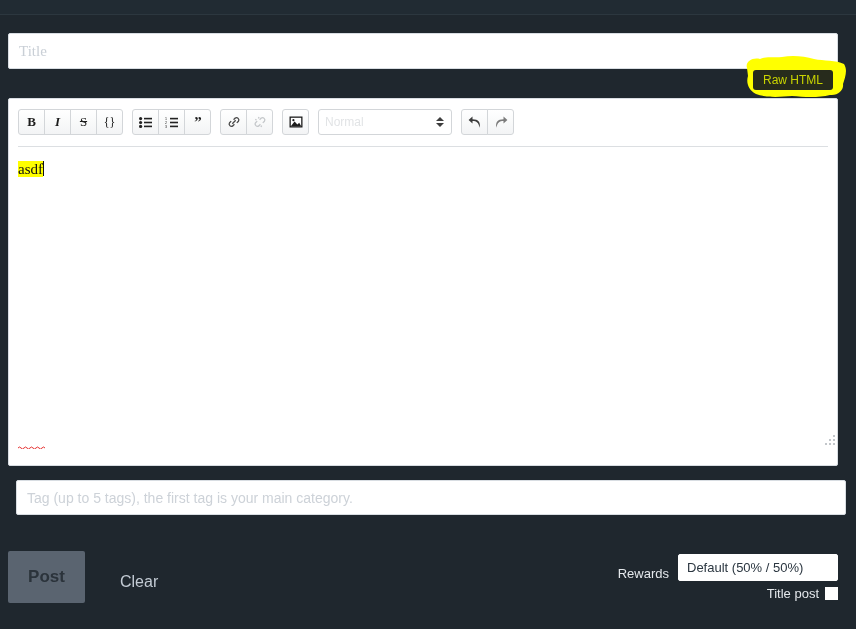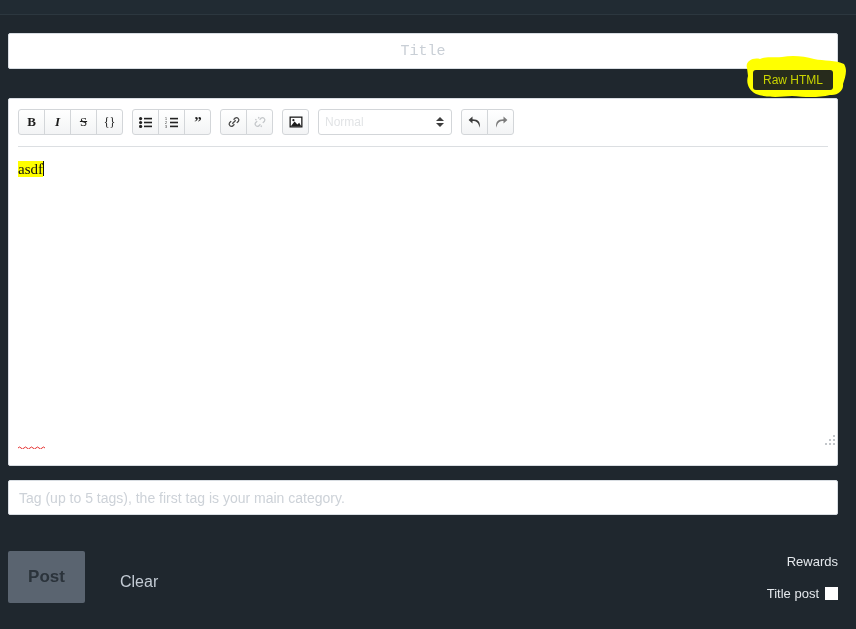--- a/index.html
+++ b/index.html
@@ -26,26 +26,25 @@
   .title-wrap {
     position: absolute;
     left: 8px; top: 33px;
     width: 830px; height: 36px;
   }
   .title-input {
     width: 100%; height: 100%;
     background: #ffffff;
     border: 1px solid #d8dde2;
     border-radius: 2px;
-    font-family: Liberation Mono, monospace;
+    font-family: Liberation Serif, serif;
     font-size: 15px;
     color: #2b3640;
     padding: 0 10px;
     outline: none;
-    text-align: center;
   }
   .title-input::placeholder { color: #c9cfd6; }
 
   
   .editor {
     position: absolute;
     left: 8px; top: 98px;
     width: 830px; height: 368px;
     background: #ffffff;
     border: 1px solid #d8dde2;
@@ -155,21 +154,21 @@
   }
   .resize-grip span {
     position: absolute;
     width: 2px; height: 2px;
     background: #c2c6ca;
   }
 
   
   .tags-wrap {
     position: absolute;
-    left: 8px; top: 480px;
+    left: 16px; top: 480px;
     width: 830px; height: 35px;
   }
   .tags-input {
     width: 100%; height: 100%;
     background: #ffffff;
     border: 1px solid #d8dde2;
     border-radius: 2px;
     font-family: "Liberation Sans", sans-serif;
     font-size: 14px;
     color: #2b3640;
@@ -382,20 +381,23 @@
 <div class="tags-wrap">
   <input class="tags-input" type="text" value="" placeholder="Tag (up to 5 tags), the first tag is your main category." style="">
 </div>
 
 <button class="post-btn">Post</button>
 
 <a class="clear-link">Clear</a>
 
 <div class="rewards-row">
   <span class="rewards-label">Rewards</span>
+  <div class="rewards-select">
+    <span>Default (50% / 50%)</span>
+  </div>
 </div>
 
 <div class="upvote-row">
   <span class="upvote-label">Title post</span>
   <div class="upvote-box"></div>
 </div>
 
 <svg class="hl-blob" viewBox="0 0 104 46">
   <path d="M3,14 C1,8 8,3 16,5 C22,2 30,4 38,3 C48,1 60,2 70,5 C80,7 92,6 100,10
            C104,16 101,24 99,30 C100,36 94,42 86,41 C74,44 60,43 48,42

